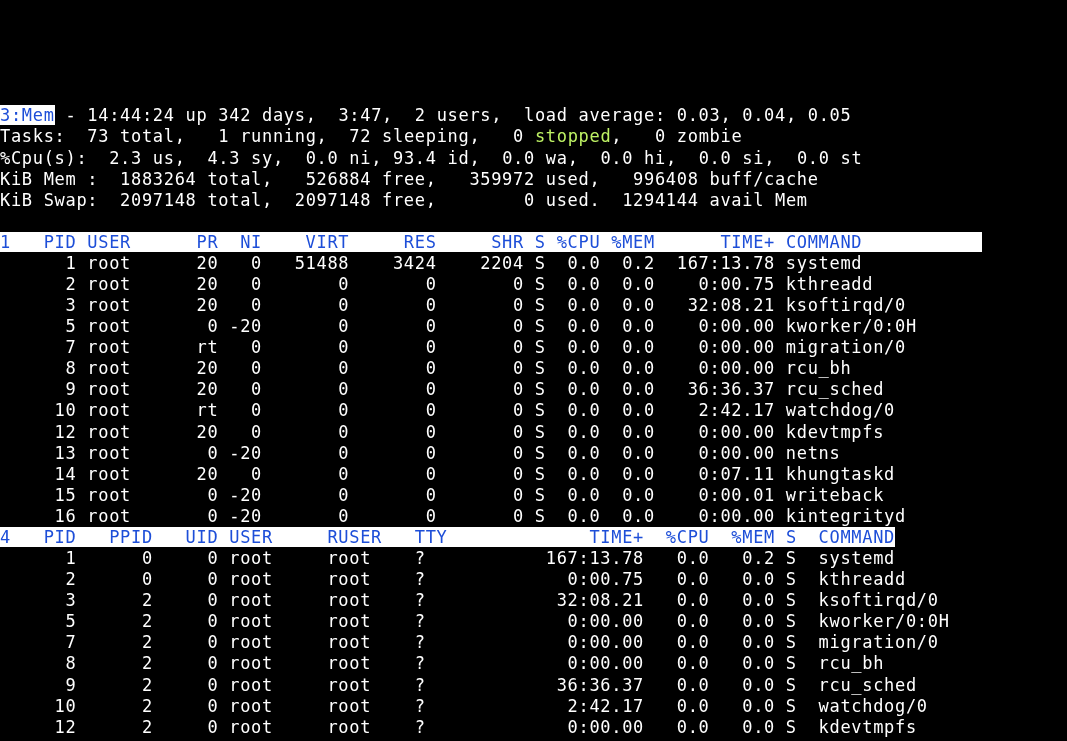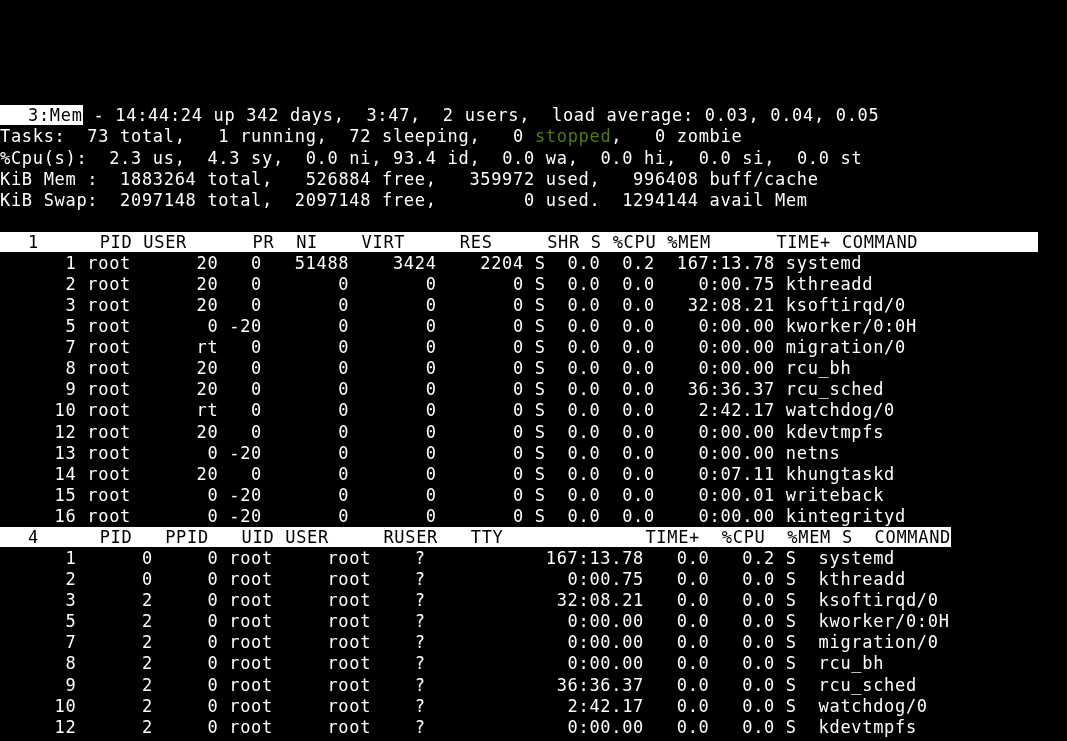--- a/index.html
+++ b/index.html
@@ -9,22 +9,22 @@
     color: #fff;
     font-family: "DejaVu Sans Mono", "Liberation Mono", Menlo, Consolas, monospace;
     font-size: 17px;
     line-height: 1.24;
     width: 1067px;
     height: 741px;
     overflow: hidden;
     white-space: pre;
     letter-spacing: 0.04em;
   }
-  .inv   { background: #fff; color: #000000; padding-left: 28px; }
-  .yel   { color: #4d7c0f; }
+  .inv   { background: #fff; color: #1d4ed8; }
+  .yel   { color: #bef264; }
   .line  { display: block; }
 </style>
 </head>
 <body>
 
 
 
 <div id="root"><span class="line"><span class="inv">3:Mem</span><span></span> - <span>14:44:24</span> up <span>342 days,  3:47</span>,  <span>2 users</span>,  load average: <span>0.03, 0.04, 0.05</span></span><span class="line">Tasks:  <span>73</span> total,   <span>1</span> running,  <span>72</span> sleeping,   <span>0</span> <span class="yel">stopped</span>,   <span>0</span> zombie</span><span class="line">%Cpu(s):  <span>2.3</span> us,  <span>4.3</span> sy,  <span>0.0</span> ni, <span>93.4</span> id,  <span>0.0</span> wa,  <span>0.0</span> hi,  <span>0.0</span> si,  <span>0.0</span> st</span><span class="line">KiB Mem :  <span>1883264</span> total,   <span>526884</span> free,   <span>359972</span> used,   <span>996408</span> buff/cache</span><span class="line">KiB Swap:  <span>2097148</span> total,  <span>2097148</span> free,        <span>0</span> used.  <span>1294144</span> avail Mem</span><span class="line"> </span><span class="line"><span class="inv">1</span><span class="inv">   PID USER      PR  NI    VIRT     RES     SHR S %CPU %MEM      TIME+ COMMAND           </span></span><span class="line">      1 root      20   0   51488    3424    2204 S  0.0  0.2  167:13.78 systemd</span><span class="line">      2 root      20   0       0       0       0 S  0.0  0.0    0:00.75 kthreadd</span><span class="line">      3 root      20   0       0       0       0 S  0.0  0.0   32:08.21 ksoftirqd/0</span><span class="line">      5 root       0 -20       0       0       0 S  0.0  0.0    0:00.00 kworker/0:0H</span><span class="line">      7 root      rt   0       0       0       0 S  0.0  0.0    0:00.00 migration/0</span><span class="line">      8 root      20   0       0       0       0 S  0.0  0.0    0:00.00 rcu_bh</span><span class="line">      9 root      20   0       0       0       0 S  0.0  0.0   36:36.37 rcu_sched</span><span class="line">     10 root      rt   0       0       0       0 S  0.0  0.0    2:42.17 watchdog/0</span><span class="line">     12 root      20   0       0       0       0 S  0.0  0.0    0:00.00 kdevtmpfs</span><span class="line">     13 root       0 -20       0       0       0 S  0.0  0.0    0:00.00 netns</span><span class="line">     14 root      20   0       0       0       0 S  0.0  0.0    0:07.11 khungtaskd</span><span class="line">     15 root       0 -20       0       0       0 S  0.0  0.0    0:00.01 writeback</span><span class="line">     16 root       0 -20       0       0       0 S  0.0  0.0    0:00.00 kintegrityd</span><span class="line"><span class="inv">4</span><span class="inv">   PID   PPID   UID USER     RUSER   TTY             TIME+  %CPU  %MEM S  COMMAND</span></span><span class="line">      1      0     0 root     root    ?           167:13.78   0.0   0.2 S  systemd</span><span class="line">      2      0     0 root     root    ?             0:00.75   0.0   0.0 S  kthreadd</span><span class="line">      3      2     0 root     root    ?            32:08.21   0.0   0.0 S  ksoftirqd/0</span><span class="line">      5      2     0 root     root    ?             0:00.00   0.0   0.0 S  kworker/0:0H</span><span class="line">      7      2     0 root     root    ?             0:00.00   0.0   0.0 S  migration/0</span><span class="line">      8      2     0 root     root    ?             0:00.00   0.0   0.0 S  rcu_bh</span><span class="line">      9      2     0 root     root    ?            36:36.37   0.0   0.0 S  rcu_sched</span><span class="line">     10      2     0 root     root    ?             2:42.17   0.0   0.0 S  watchdog/0</span><span class="line">     12      2     0 root     root    ?             0:00.00   0.0   0.0 S  kdevtmpfs</span><span class="line">     13      2     0 root     root    ?             0:00.00   0.0   0.0 S  netns</span></div>
 
 

